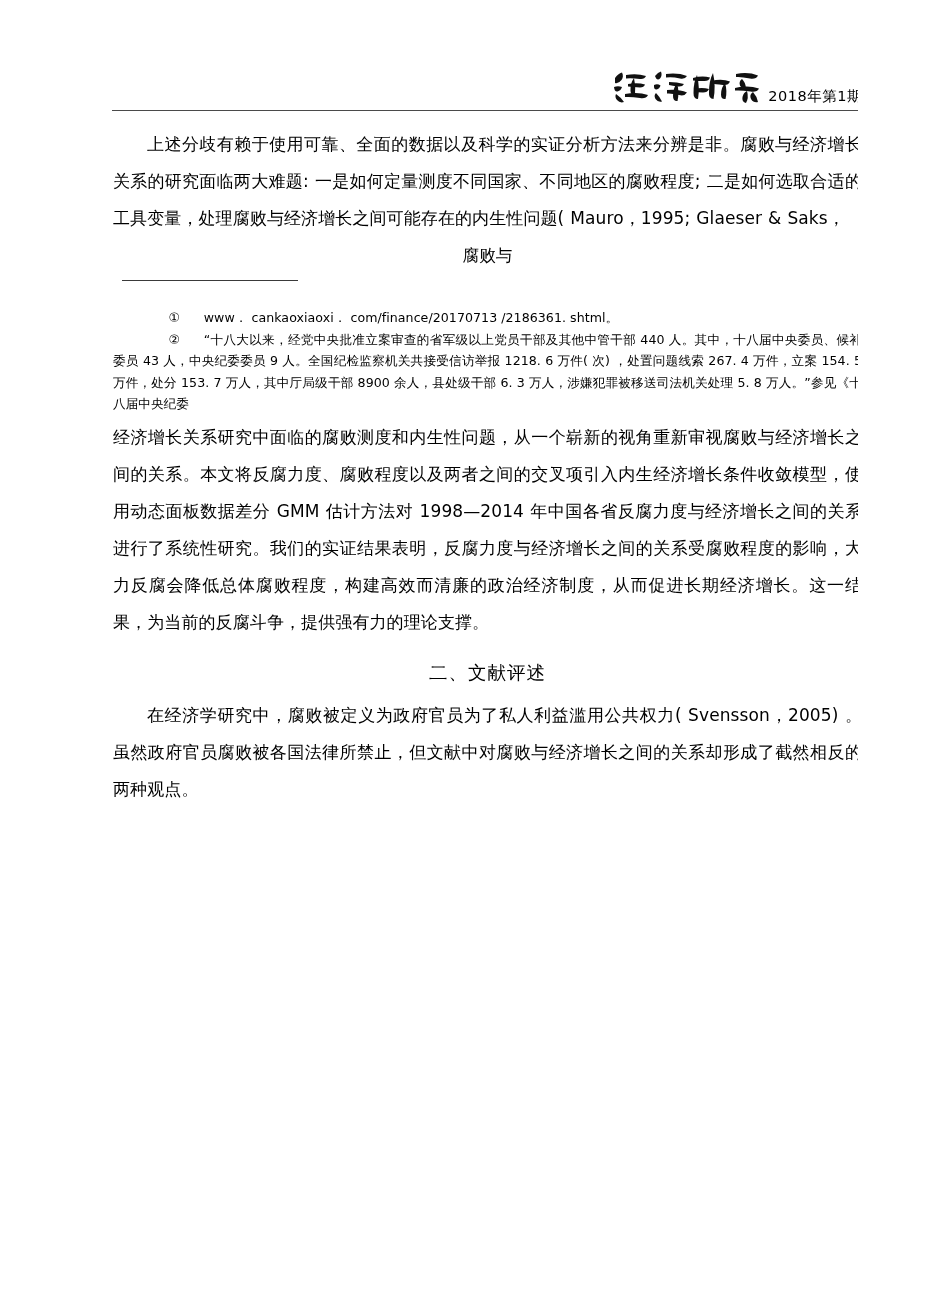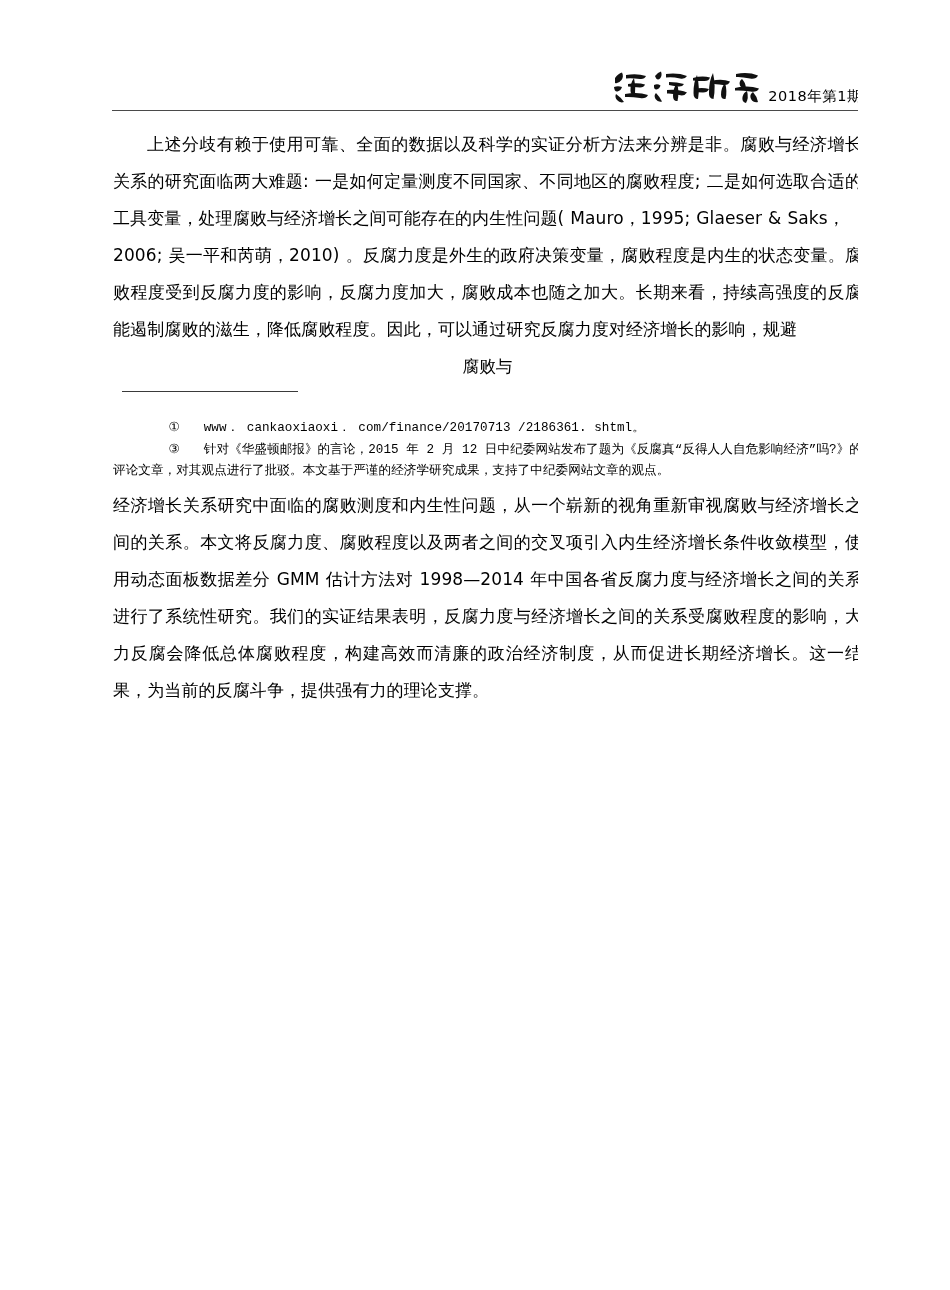--- a/index.html
+++ b/index.html
@@ -82,21 +82,20 @@
   .tail-center {
     display: block;
     text-align: center;
     font-size: 16.6px;
     line-height: 37px;
   }
 
   
   .footnote-zone {
     margin-top: 6px;
-    font-family: Liberation Mono, monospace;
   }
   .footnote-rule {
     width: 176px;
     height: 0;
     border-top: 1px solid #3a3a3a;
     margin: 0 0 0 9px;
   }
   .footnotes {
     margin-top: 26px;
     font-size: 12.6px;
@@ -173,42 +172,43 @@
       </span>
       <span class="issue-label">2018年第1期</span>
     </div>
   </div>
   <div class="header-rule"></div>
 
   <div class="content">
 
     <p class="body indent">上述分歧有赖于使用可靠、全面的数据以及科学的实证分析方法来分辨是非。腐败与经济增长关系的研究面临两大难题: 一是如何定量测度不同国家、不同地区的腐败程度; 二是如何选取合适的工具变量，处理腐败与经济增长之间可能存在的内生性问题( Mauro，1995; Glaeser &amp; Saks，</p>
 
-    <p class="body">2006; 吴一平和芮萌，2010) 。反腐力度是外生的政府决策变量，腐败程度是内生的状态变量。腐败程度受到反腐力度的影响，反腐力度加大，腐败成本也随之加大。长期来看，持续高强度的反腐能遏制腐败的滋生，降低腐败程度。因此，可以通过研究反腐力度对经济增长的影响，规避</p>
     <span class="tail-center">腐败与</span>
 
     <div class="footnote-zone">
       <div class="footnote-rule"></div>
       <div class="footnotes">
 
         <p class="fn">
           <span class="marker">①</span><span>www． cankaoxiaoxi． com/finance/20170713 /2186361. shtml。</span>
         </p>
 
-
-
         <p class="fn">
-          <span class="marker">③</span><span>针对《华盛顿邮报》的言论，2015 年 2 月 12 日中纪委网站发布了题为《反腐真“反得人人自危影响经济”吗?》的评论文章，对其观点进行了批驳。本文基于严谨的经济学研究成果，支持了中纪委网站文章的观点。</span>
+          <span class="marker">②</span><span>“十八大以来，经党中央批准立案审查的省军级以上党员干部及其他中管干部 440 人。其中，十八届中央委员、候补委员 43 人，中央纪委委员 9 人。全国纪检监察机关共接受信访举报 1218. 6 万件( 次) ，处置问题线索 267. 4 万件，立案 154. 5 万件，处分 153. 7 万人，其中厅局级干部 8900 余人，县处级干部 6. 3 万人，涉嫌犯罪被移送司法机关处理 5. 8 万人。”参见《十八届中央纪委</span>
         </p>
+
+
 
       </div>
     </div>
 
     <div class="gap-sm"></div>
 
     <p class="body">经济增长关系研究中面临的腐败测度和内生性问题，从一个崭新的视角重新审视腐败与经济增长之间的关系。本文将反腐力度、腐败程度以及两者之间的交叉项引入内生经济增长条件收敛模型，使用动态面板数据差分 GMM 估计方法对 1998—2014 年中国各省反腐力度与经济增长之间的关系进行了系统性研究。我们的实证结果表明，反腐力度与经济增长之间的关系受腐败程度的影响，大力反腐会降低总体腐败程度，构建高效而清廉的政治经济制度，从而促进长期经济增长。这一结果，为当前的反腐斗争，提供强有力的理论支撑。</p>
 
 
-
+    <h2 class="section-heading">二、文献评述</h2>
+
+    <p class="body indent">在经济学研究中，腐败被定义为政府官员为了私人利益滥用公共权力( Svensson，2005) 。虽然政府官员腐败被各国法律所禁止，但文献中对腐败与经济增长之间的关系却形成了截然相反的两种观点。</p>
 
 
   </div>
 </div>
 
 </body></html>

